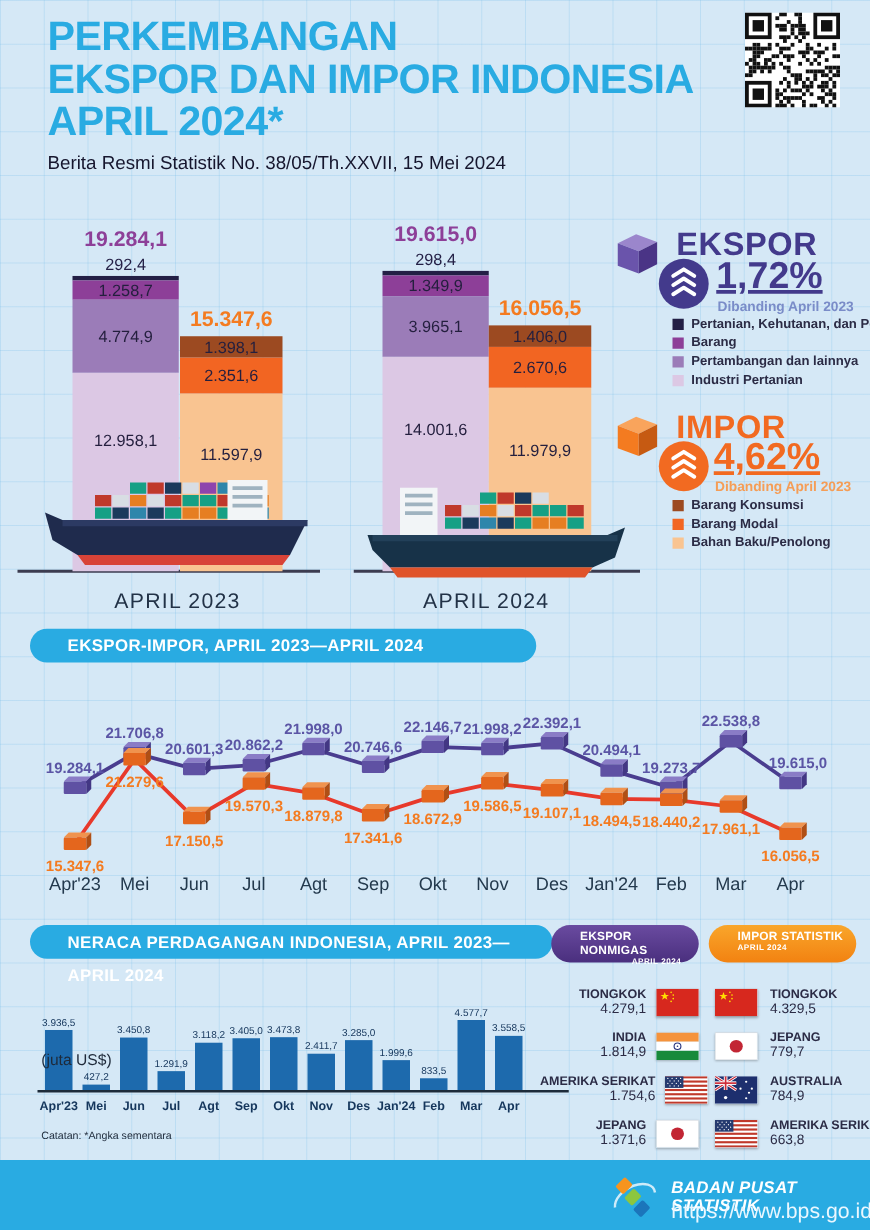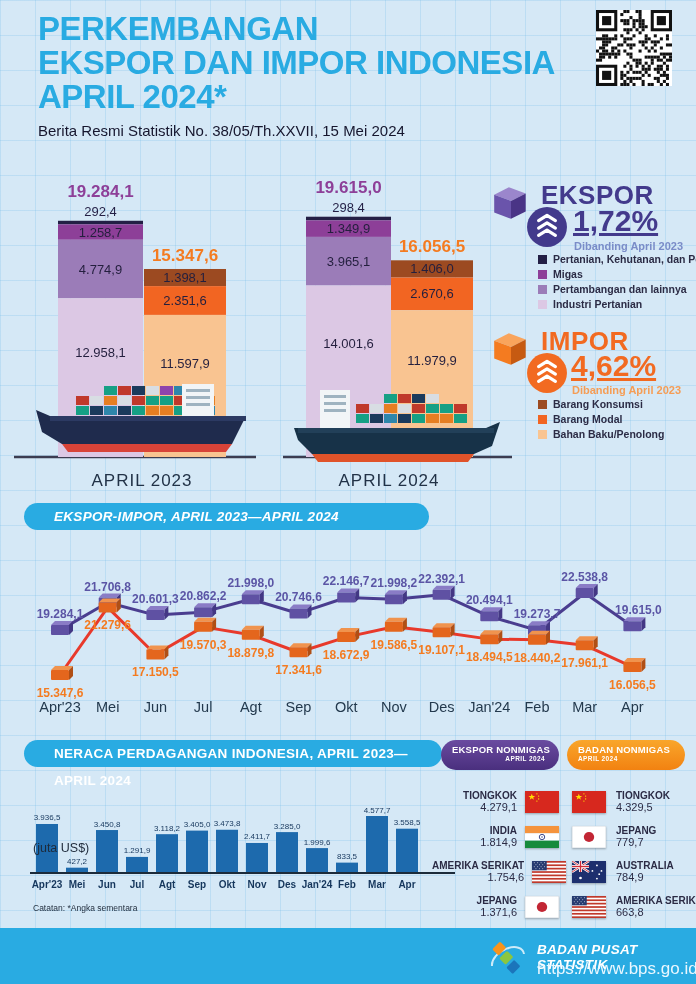--- a/index.html
+++ b/index.html
@@ -16,21 +16,21 @@
   .title{color:#29abe2;font-weight:800;font-size:33px;line-height:34px;letter-spacing:-.5px;}
   .subtitle{color:#16162e;font-size:15px;font-weight:500;}
   .pill{background:#29abe2;color:#fff;font-weight:700;font-size:13.5px;letter-spacing:.3px;
         border-radius:14px;height:27px;line-height:27px;padding-left:30px;box-sizing:border-box;}
   .sumtitle{font-weight:800;font-size:26px;letter-spacing:.5px;}
   .pct{font-weight:800;font-size:30px;text-decoration:underline;}
   .compare{font-size:11px;font-weight:700;}
   .legend-row{display:flex;align-items:center;margin-bottom:3px;}
   .legend-sq{width:9px;height:9px;margin-right:6px;flex:0 0 auto;}
   .legend-label{font-size:10.5px;color:#2b2b45;font-weight:600;white-space:nowrap;}
-  .nm-pill{border-radius:16px;width:118px;height:30px;color:#fff;box-sizing:border-box;padding-top:4px;}
+  .nm-pill{border-radius:16px;width:118px;height:30px;color:#fff;box-sizing:border-box;padding-top:4px;padding-left:12px;}
   .nm-pill .t1{font-size:9.5px;font-weight:800;padding-left:11px;letter-spacing:.2px;}
   .nm-pill .t2{font-size:6.5px;font-weight:700;letter-spacing:.4px;}
   .nm-row{display:flex;align-items:flex-end;height:35px;}
   .nm-row .nm-name{font-size:10px;font-weight:800;color:#2b2b45;white-space:nowrap;}
   .nm-row .nm-val{font-size:11px;color:#2b2b45;}
   .nm-flag{display:inline-block;width:34px;height:22px;box-shadow:0 1px 2px rgba(0,0,0,.3);flex:0 0 auto;font-size:0;line-height:0;}
   .nm-left .nm-text{text-align:right;margin-right:8px;margin-left:auto;}
   .nm-right .nm-flag{margin-right:10px;}
   .footer{background:#29abe2;}
   .f-org{color:#fff;font-weight:700;font-style:italic;font-size:13.5px;letter-spacing:.3px;}
@@ -370,21 +370,21 @@
     </svg>
     <div class="abs pct" style="left:573px;top:204px;color:#433a8c;">1,72%</div>
     <div class="abs compare" style="left:574px;top:240px;color:#7a8cc8;">Dibanding April 2023</div>
     <div id="legend-ekspor" class="abs" style="left:538px;top:253px;">
         <div class="legend-row">
           <span class="legend-sq" style="background: rgb(35, 31, 69);"></span>
           <span class="legend-label">Pertanian, Kehutanan, dan Perikanan</span>
         </div>
         <div class="legend-row">
           <span class="legend-sq" style="background: rgb(141, 63, 152);"></span>
-          <span class="legend-label">Migas</span>
+          <span class="legend-label">Barang</span>
         </div>
         <div class="legend-row">
           <span class="legend-sq" style="background: rgb(155, 124, 184);"></span>
           <span class="legend-label">Pertambangan dan lainnya</span>
         </div>
         <div class="legend-row">
           <span class="legend-sq" style="background: rgb(220, 200, 228);"></span>
           <span class="legend-label">Industri Pertanian</span>
         </div>
       </div>
@@ -412,21 +412,21 @@
           <span class="legend-sq" style="background: rgb(242, 101, 34);"></span>
           <span class="legend-label">Barang Modal</span>
         </div>
         <div class="legend-row">
           <span class="legend-sq" style="background: rgb(249, 196, 145);"></span>
           <span class="legend-label">Bahan Baku/Penolong</span>
         </div>
       </div>
   </div>
 
-  <div class="abs pill" style="left:24px;top:503px;width:405px;font-style:italic;">EKSPOR-IMPOR, APRIL 2023—APRIL 2024</div>
+  <div class="abs pill" style="left:24px;top:503px;width:405px;">EKSPOR-IMPOR, APRIL 2023—APRIL 2024</div>
   <svg id="linechart" class="abs" style="left:0;top:540px;" width="696" height="190">
       <polyline points="60,90.12390000000002 107.7,62.505120000000005 155.4,75.10782 203.10000000000002,72.13355999999999 250.8,59.18544 298.5,73.45140000000002 346.20000000000005,57.49025999999999 393.90000000000003,59.18315999999999 441.6,54.692700000000016 489.3,76.32990000000001 537,90.24246 584.7,53.02032000000001 632.4000000000001,86.35164" fill="none" stroke="#4a3d8f" stroke-width="3" stroke-linejoin="round"></polyline>
       <polyline points="60,135 107.7,67.37520000000002 155.4,114.44694000000001 203.10000000000002,86.86122 250.8,94.73292000000001 298.5,112.26840000000001 346.20000000000005,97.09158 393.90000000000003,86.67654 441.6,92.14170000000001 489.3,99.12534 537,99.74436 584.7,105.20610000000002 632.4000000000001,126.91854000000001" fill="none" stroke="#e8392b" stroke-width="3" stroke-linejoin="round"></polyline>
       <g>
         <polygon points="51,85.12390000000002 55,81.12390000000002 73,81.12390000000002 69,85.12390000000002" fill="#8a7cc6"></polygon>
         <polygon points="69,85.12390000000002 73,81.12390000000002 73,91.12390000000002 69,95.12390000000002" fill="#433784"></polygon>
         <rect x="51" y="85.12390000000002" width="18" height="10" rx="1" fill="#5f51a3"></rect>
       </g>
       <text x="60" y="78.12390000000002" text-anchor="middle" font-size="12" font-weight="700" fill="#5b55a5">19.284,1</text>
       <g>
@@ -638,21 +638,21 @@
       <text x="397" y="113" text-anchor="middle" font-size="10" font-weight="600" fill="#15365c">Apr</text>
     </svg>
   <div class="abs unit-label" style="left:33px;top:841px;">(juta US$)</div>
   <div class="abs note-label" style="left:33px;top:903px;">Catatan: *Angka sementara</div>
 
   <div class="abs nm-pill" style="left:441px;top:740px;background:linear-gradient(180deg,#6a4ba0,#4a2f7e);">
     <div class="t1">EKSPOR NONMIGAS</div>
     <div class="t2" style="text-align:right;padding-right:14px;">APRIL 2024</div>
   </div>
   <div class="abs nm-pill" style="left:567px;top:740px;background:linear-gradient(180deg,#f9a62b,#f28211);">
-    <div class="t1">BADAN NONMIGAS</div>
+    <div class="t1">IMPOR STATISTIK</div>
     <div class="t2" style="padding-left:11px;">APRIL 2024</div>
   </div>
   <div id="nm-ekspor-rows" class="abs" style="left:432px;top:778px;width:127px;">
       <div class="nm-row nm-left">
         <div class="nm-text">
           <div class="nm-name">TIONGKOK</div>
           <div class="nm-val">4.279,1</div>
         </div>
         <span class="nm-flag"><svg xmlns="http://www.w3.org/2000/svg" width="34" height="22" viewBox="0 0 30 20" preserveAspectRatio="none">
             <rect width="30" height="20" fill="#d7281e"></rect>

